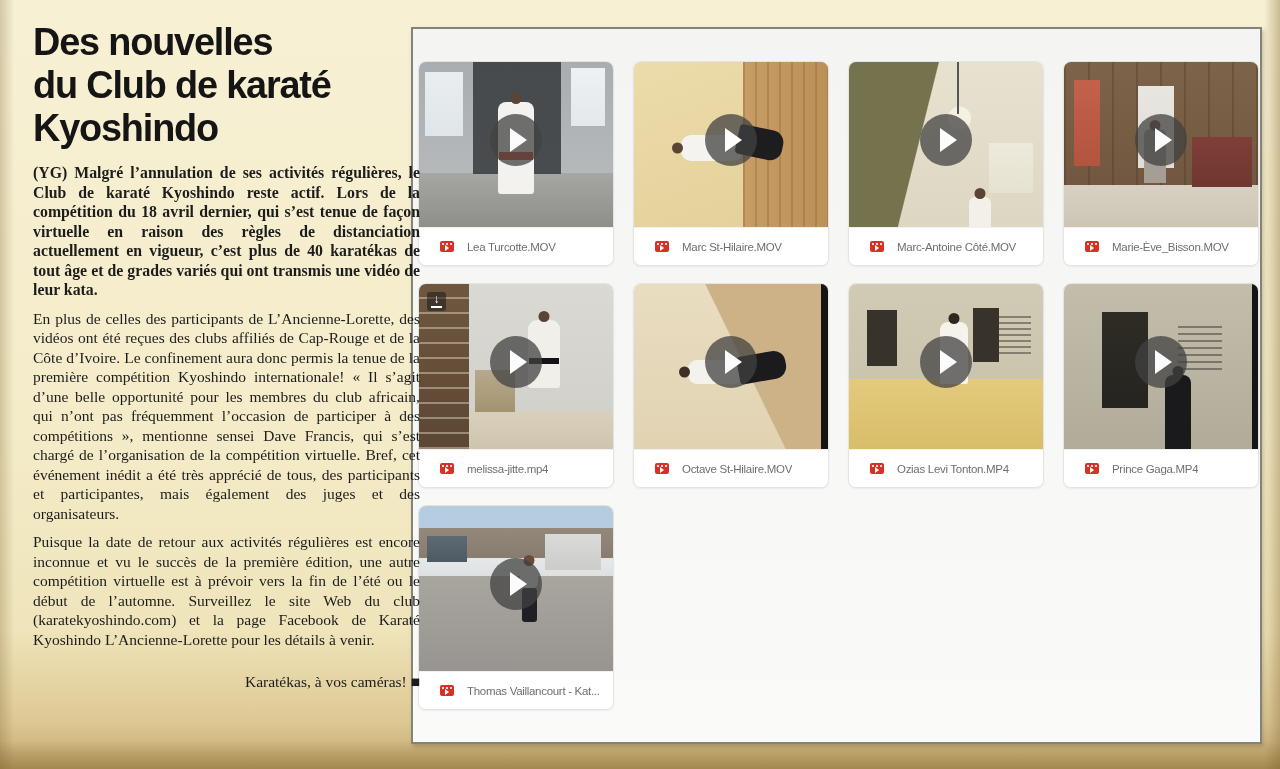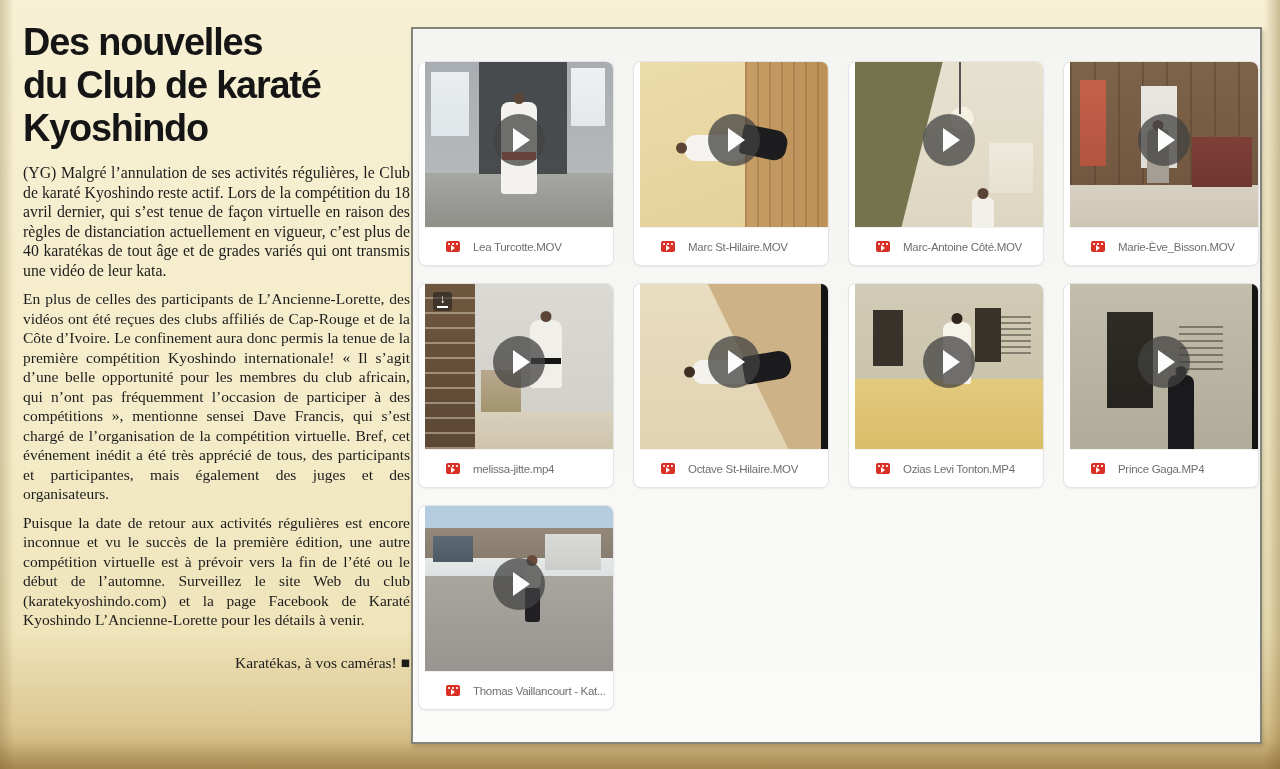--- a/index.html
+++ b/index.html
@@ -8,35 +8,35 @@
     font-family:"Liberation Sans", sans-serif;
     background:linear-gradient(180deg,#f7f0d4 0%,#f4ecc9 55%,#efe4ba 82%,#ddc893 94%,#bfa46b 100%);
   }
   
   .edge{position:absolute;z-index:1;pointer-events:none;}
   .edge-left{left:0;top:0;width:14px;height:100%;background:linear-gradient(90deg,rgba(120,95,45,.28),rgba(120,95,45,0));}
   .edge-right{right:0;top:0;width:16px;height:100%;background:linear-gradient(270deg,rgba(130,100,45,.38),rgba(130,100,45,0));}
   .edge-bottom{left:0;bottom:0;width:100%;height:28px;background:linear-gradient(180deg,rgba(130,100,45,0),rgba(125,95,40,.42));}
 
   
-  .article{position:absolute;left:23px;top:20px;width:387px;z-index:3;color:#191919;}
+  .article{position:absolute;left:33px;top:20px;width:387px;z-index:3;color:#191919;}
   .title{margin:0 0 14px 0;font-weight:bold;font-size:39px;line-height:43px;letter-spacing:-1.2px;color:#151515;transform:scaleX(.97);transform-origin:left top;}
   .title span{display:block;}
   .p{font-family:"Liberation Serif", serif;font-size:15.5px;line-height:19.5px;text-align:justify;margin:0 0 9px 0;color:#1c1c1c;}
-  .p.lead{font-weight:normal;font-size:15.8px;}
+  .p.lead{font-weight:bold;font-size:15.8px;}
   .p.closing{text-align:right;margin-top:23px;}
 
   
   .drive-panel{position:absolute;left:411px;top:27px;width:851px;height:717px;box-sizing:border-box;
     background:linear-gradient(180deg,#f4f4f3,#fafaf9);
     border:2px solid var(--panel-border,#83837a);
     box-shadow:2px 3px 4px rgba(90,75,35,.28);z-index:2;}
   .file-grid{position:absolute;left:5px;top:32px;display:grid;grid-template-columns:repeat(4,196px);grid-auto-rows:205px;column-gap:19px;row-gap:17px;}
 
-  .card{position:relative;box-sizing:border-box;background:#fff;border:1px solid #e4e4e2;border-radius:8px;overflow:hidden;display:flex;flex-direction:column;box-shadow:0 1px 2px rgba(0,0,0,.06);padding-left:6px;}
+  .card{position:relative;box-sizing:border-box;background:#fff;border:1px solid #e4e4e2;border-radius:8px;overflow:hidden;display:flex;flex-direction:column;box-shadow:0 1px 2px rgba(0,0,0,.06);}
   .thumb{position:relative;flex:1;overflow:hidden;background:#cfcfcb;}
   .footer{height:37px;flex:0 0 37px;background:#fff;border-top:1px solid #f1f1ef;display:flex;align-items:center;padding-left:21px;gap:13px;}
   .vicon{position:relative;flex:0 0 auto;width:14px;height:11px;background:var(--accent-red,#d93025);border-radius:2px;}
   .vicon::before{content:"";position:absolute;top:1.5px;left:2px;right:2px;height:2px;
     background:repeating-linear-gradient(90deg,rgba(255,255,255,.85) 0 2px,rgba(255,255,255,0) 2px 4px);}
   .vicon::after{content:"";position:absolute;left:5px;top:3.5px;border-left:4px solid #fff;border-top:3px solid transparent;border-bottom:3px solid transparent;}
   .fname{font-size:11.5px;letter-spacing:-.3px;color:var(--label-gray,#6f6f6f);white-space:nowrap;overflow:hidden;}
 
   .play{position:absolute;left:50%;top:47%;transform:translate(-50%,-50%);width:52px;height:52px;border-radius:50%;background:var(--play-bg,rgba(66,66,66,.75));z-index:5;}
   .play::after{content:"";position:absolute;left:20px;top:14px;border-left:17px solid #fcfcfc;border-top:12px solid transparent;border-bottom:12px solid transparent;}

